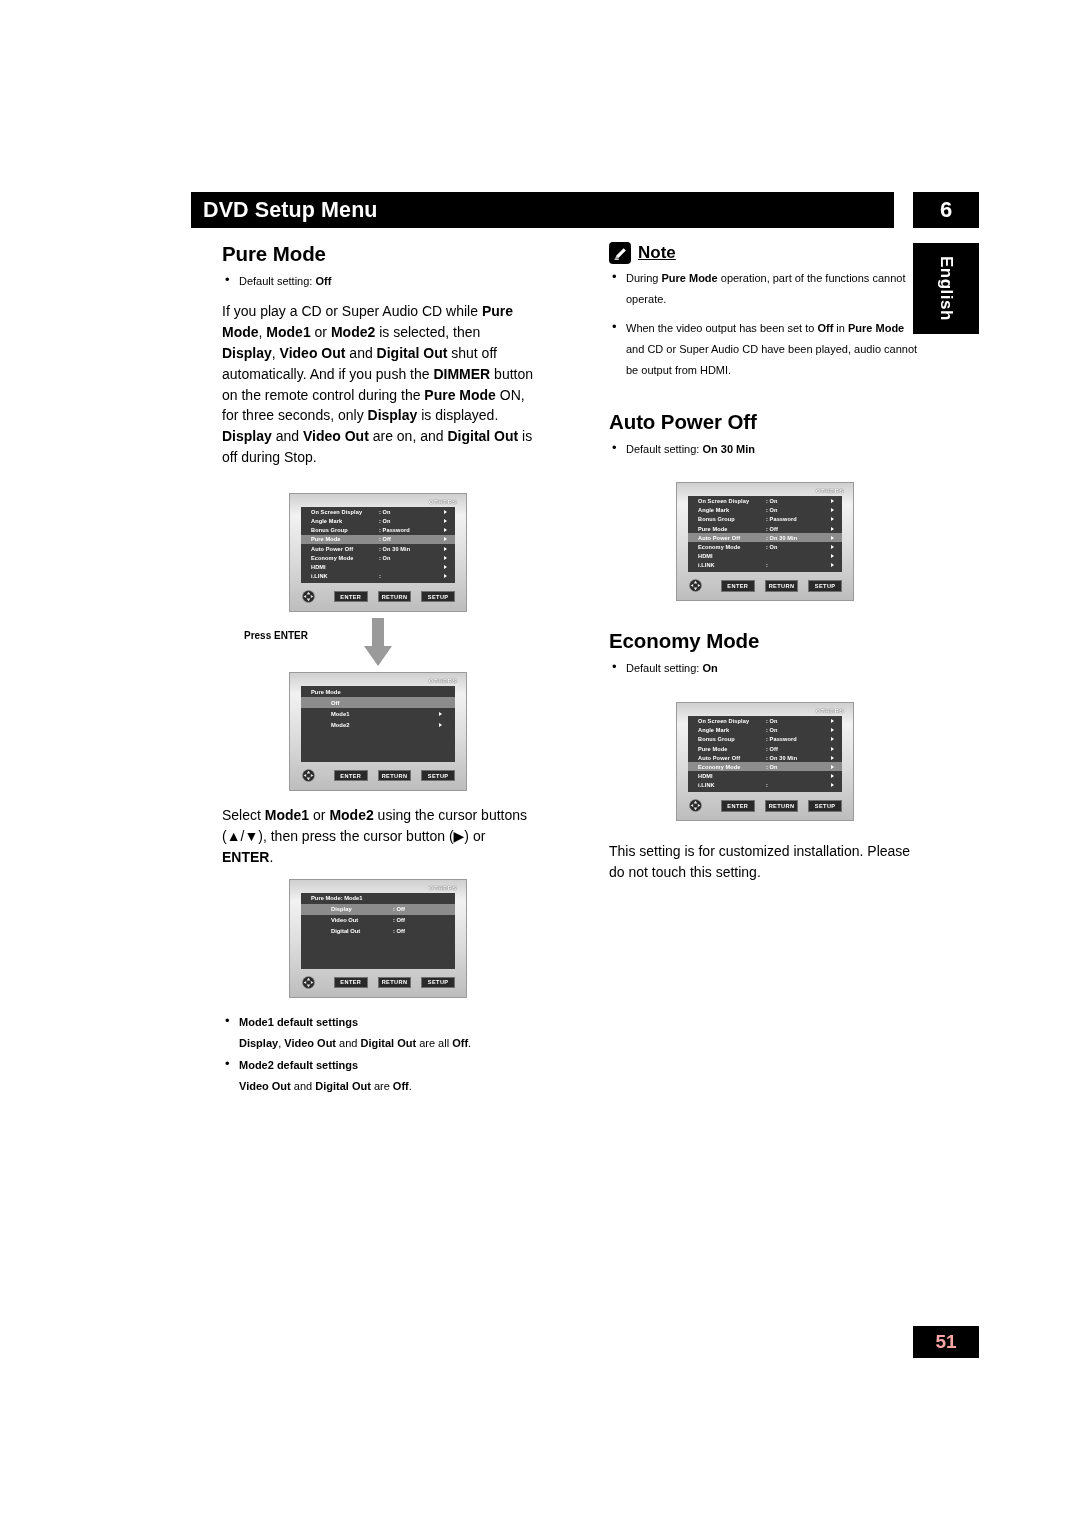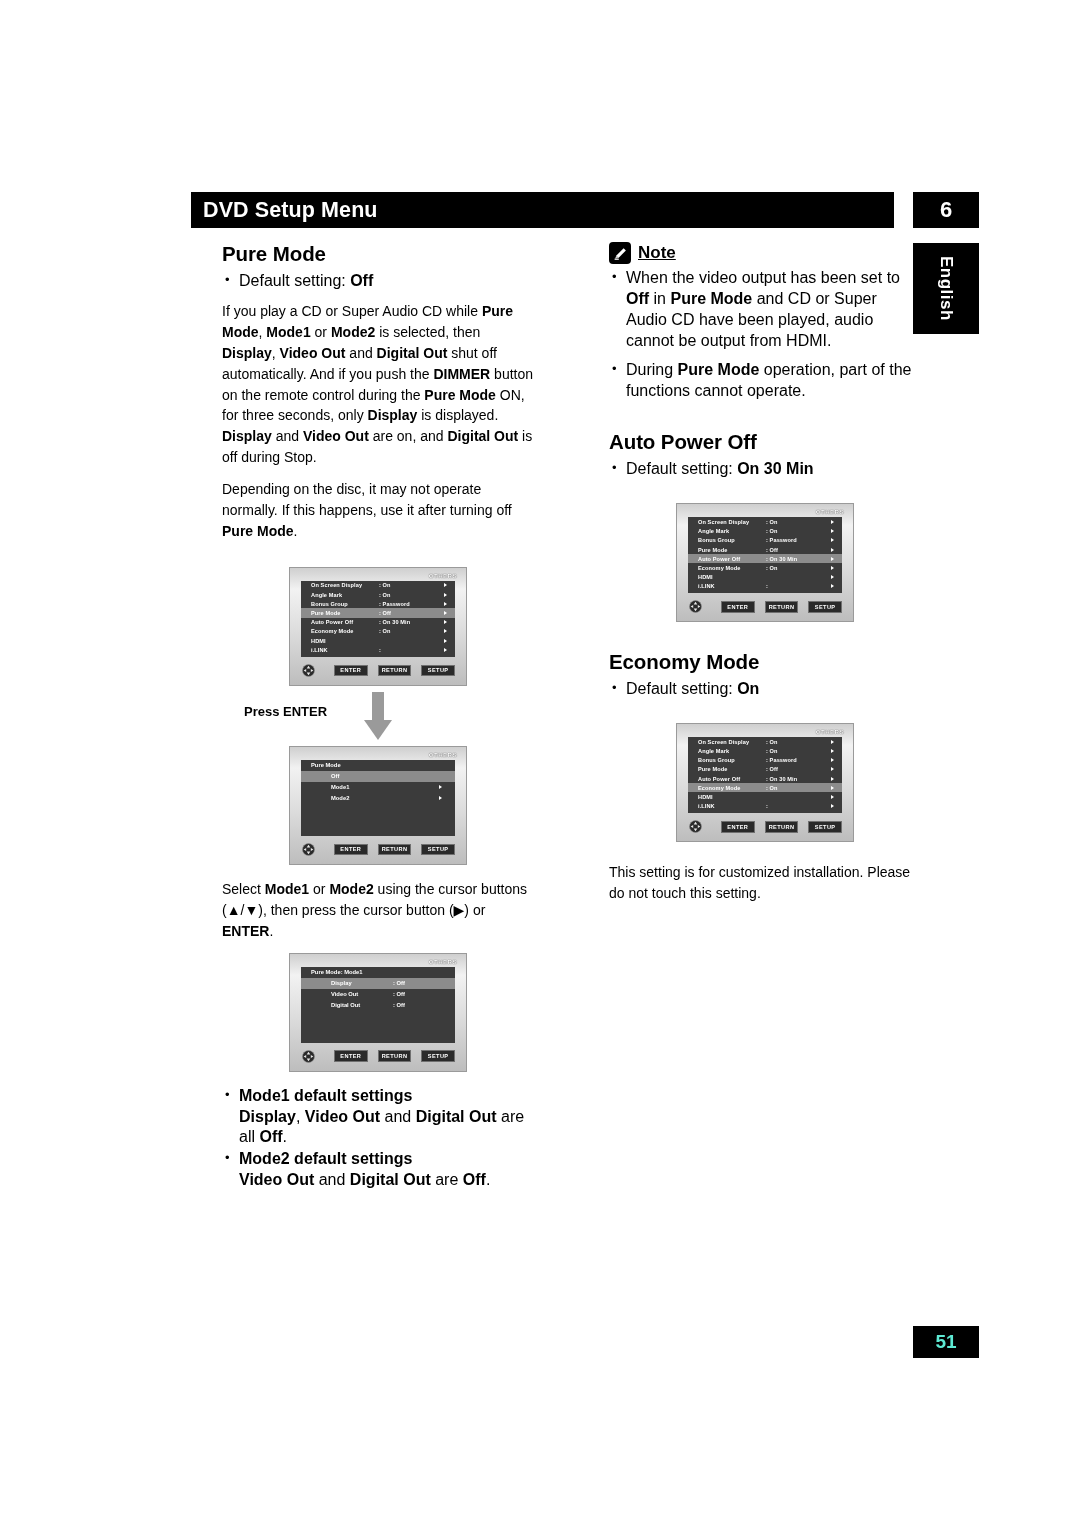--- a/index.html
+++ b/index.html
@@ -72,21 +72,21 @@
     font-weight: bold;
     letter-spacing: 0.5px;
   }
   .page-number {
     position: absolute;
     left: 913px;
     top: 1326px;
     width: 66px;
     height: 32px;
     background: #000000;
-    color: #5eead4;
+    color: #fca5a5;
     font-size: 19px;
     font-weight: bold;
     display: flex;
     align-items: center;
     justify-content: center;
   }
 
   
   .col {
     position: absolute;
@@ -113,21 +113,21 @@
   b { font-weight: bold; }
 
   ul.bul {
     list-style: none;
     margin: 0 0 9px 0;
     padding: 0;
   }
   ul.bul li {
     position: relative;
     padding-left: 17px;
-    font-size: 16px;
+    font-size: 11px;
     line-height: 20.9px;
     margin-bottom: 8px;
   }
   ul.bul li:last-child { margin-bottom: 0; }
   ul.bul li::before {
     content: "\2022";
     position: absolute;
     left: 3px;
     top: -1px;
     font-size: 13px;
@@ -302,21 +302,21 @@
     left: 50%;
     margin-left: -14px;
     top: 2px;
     width: 28px;
     height: 50px;
   }
   .press-enter-text {
     position: absolute;
     left: 22px;
     top: 14px;
-    font-size: 13px;
+    font-size: 10px;
     font-weight: bold;
   }
 
   .gap-s { height: 14px; }
   .gap-m { height: 20px; }
 </style>
 </head>
 <body>
 
 <div class="page">
@@ -332,21 +332,20 @@
 
   <div class="col col-left">
 
     <h2 class="section">Pure Mode</h2>
 
     <ul class="bul">
       <li><span>Default setting: </span><b>Off</b></li>
     </ul>
 
     <p class="body"><span>If you play a CD or Super Audio CD while </span><b>Pure Mode</b><span>, </span><b>Mode1</b><span> or </span><b>Mode2</b><span> is selected, then </span><b>Display</b><span>, </span><b>Video Out</b><span> and </span><b>Digital Out</b><span> shut off automatically. And if you push the </span><b>DIMMER</b><span> button on the remote control during the </span><b>Pure Mode</b><span> ON, for three seconds, only </span><b>Display</b><span> is displayed. </span><b>Display</b><span> and </span><b>Video Out</b><span> are on, and </span><b>Digital Out</b><span> is off during Stop.</span></p>
-    <p class="body"><span>Depending on the disc, it may not operate normally. If this happens, use it after turning off </span><b>Pure Mode</b><span>.</span></p>
 
     <div class="gap-s"></div>
 
     <div class="osd-wrap">
       <div class="osd">
         <div class="osd-others">OTHERS</div>
         <div class="osd-panel">
             <div class="osd-row">
               <span class="lbl">On Screen Display</span>
               <span class="val">: On</span>
@@ -503,22 +502,22 @@
         <svg width="15" height="15" viewBox="0 0 15 15">
             <polygon points="2.2,12.6 3.4,9.4 10.6,2.2 12.9,4.5 5.7,11.7" fill="#ffffff"></polygon>
             <polygon points="3.4,9.4 5.7,11.7 4.3,12.2 2.8,11.0" fill="#b8b8b8"></polygon>
             <rect x="1.6" y="12.6" width="4.2" height="1.2" fill="#ffffff"></rect>
           </svg>
       </span>
       <span class="note-label">Note</span>
     </div>
 
     <ul class="bul">
+      <li><span>During </span><b>Pure Mode</b><span> operation, part of the functions cannot operate.</span></li>
       <li><span>When the video output has been set to </span><b>Off</b><span> in </span><b>Pure Mode</b><span> and CD or Super Audio CD have been played, audio cannot be output from HDMI.</span></li>
-      <li><span>During </span><b>Pure Mode</b><span> operation, part of the functions cannot operate.</span></li>
     </ul>
 
     <div class="gap-m"></div>
 
     <h2 class="section">Auto Power Off</h2>
     <ul class="bul">
       <li><span>Default setting: </span><b>On 30 Min</b></li>
     </ul>
 
     <div class="gap-s"></div>

